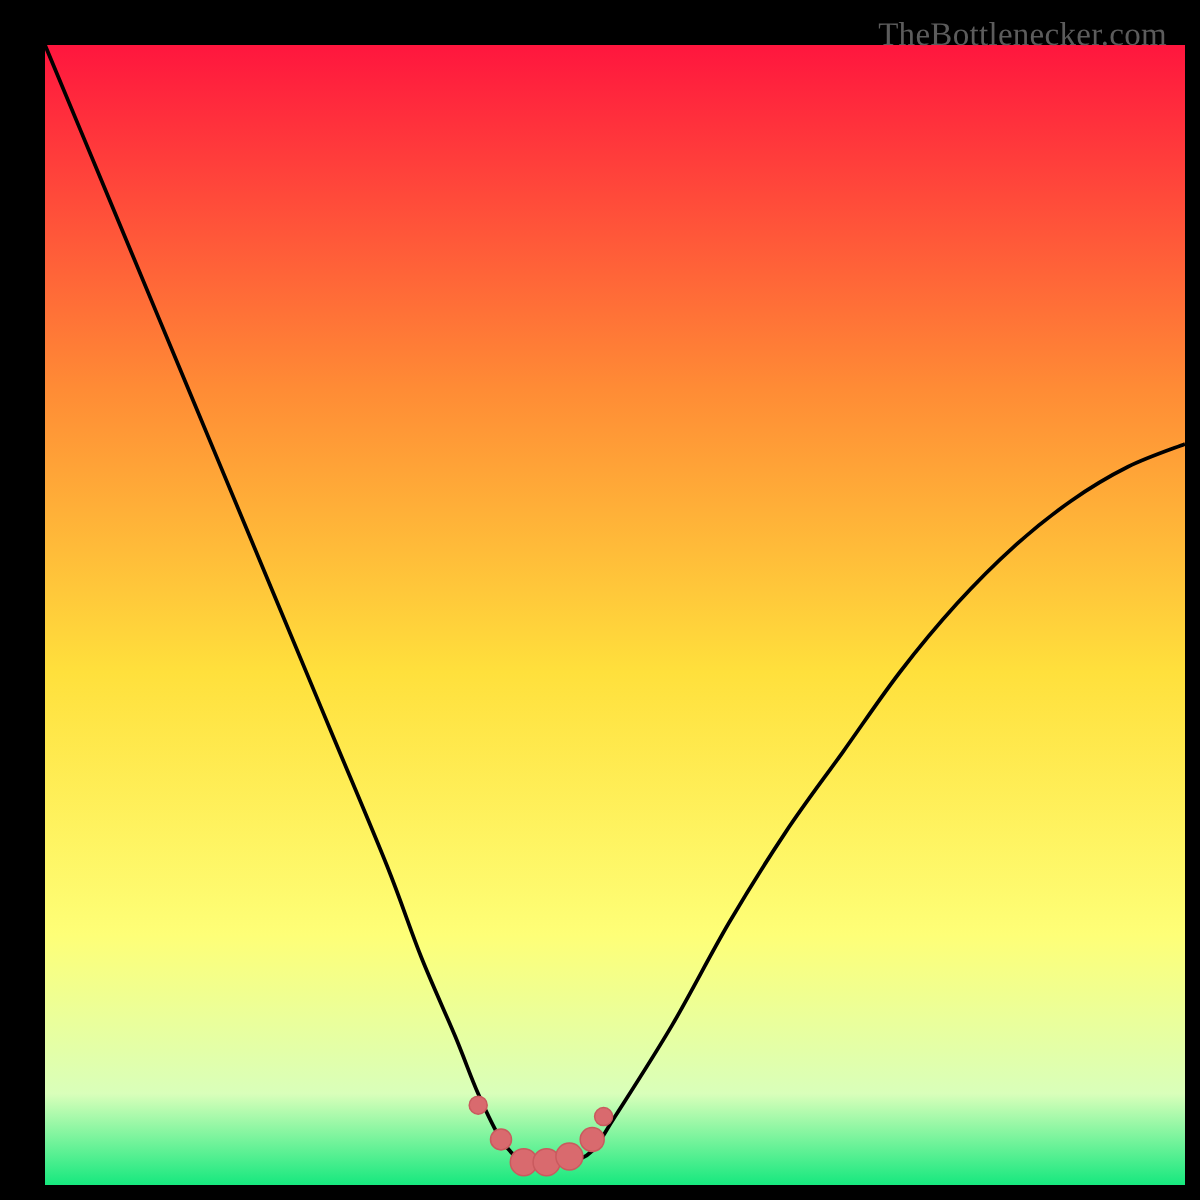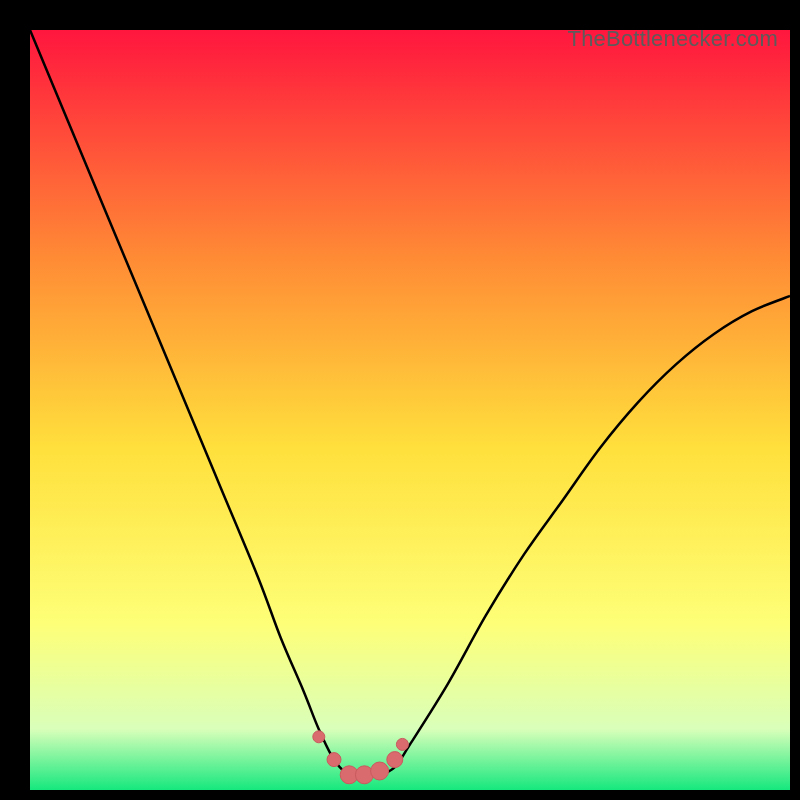--- a/index.html
+++ b/index.html
@@ -22,28 +22,28 @@
   .plot-area {
     position: absolute;
     left: 20px;
     top: 20px;
     width: 760px;
     height: 760px;
     overflow: hidden;
   }
   .watermark {
     position: absolute;
-    top: 16px;
+    top: 0px;
     right: 12px;
     color: #5c5c5c;
     font-size: 22px;
     font-weight: 500;
     letter-spacing: 0.2px;
     z-index: 10;
-    font-family: Liberation Sans, sans-serif;
+    font-family: Liberation Serif, serif;
   }
   svg {
     position: absolute;
     left: 0;
     top: 0;
   }
 </style>
 </head>
 <body>
 

